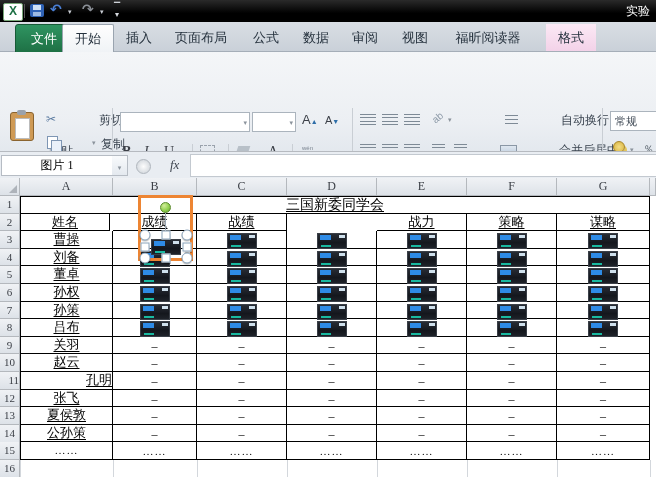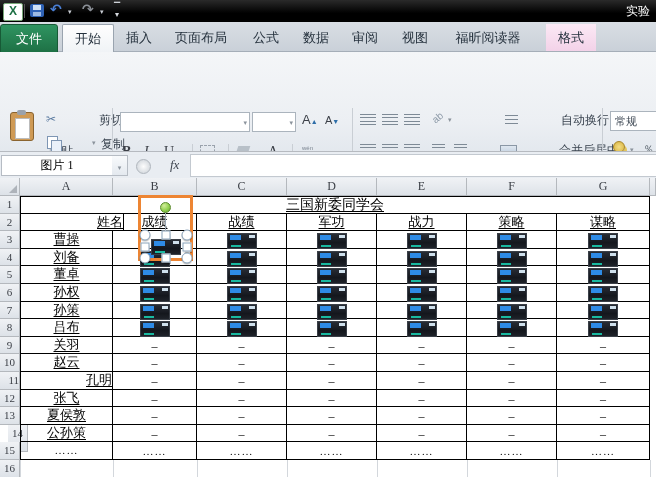--- a/index.html
+++ b/index.html
@@ -109,21 +109,21 @@
   <div class="abs undo-ic">↶</div>
   <div class="abs qat-caret" style="left:68px;">▾</div>
   <div class="abs redo-ic">↷</div>
   <div class="abs qat-caret" style="left:100px;">▾</div>
   <div class="abs qat-cust">▔<br>▾</div>
   <div id="win-title" class="abs">实验</div>
 </div>
 
 <div id="tabrow" class="abs"></div>
 <div id="tabrow-border" class="abs"></div>
-<div class="abs tab tab-file" style="left:0;width:56px;">文件</div>
+<div class="abs tab tab-file" style="left:15px;width:56px;">文件</div>
 <div class="abs tab tab-sel" style="left:62px;width:50px;">开始</div>
 <div class="abs tab" style="left:116px;width:46px;">插入</div>
 <div class="abs tab" style="left:164px;width:74px;">页面布局</div>
 <div class="abs tab" style="left:242px;width:48px;">公式</div>
 <div class="abs tab" style="left:292px;width:48px;">数据</div>
 <div class="abs tab" style="left:342px;width:46px;">审阅</div>
 <div class="abs tab" style="left:392px;width:46px;">视图</div>
 <div class="abs tab" style="left:440px;width:96px;">福昕阅读器</div>
 <div class="abs tab tab-ctx" style="left:546px;width:50px;">格式</div>
 
@@ -232,28 +232,27 @@
     <div class="abs rowhdr" style="left: 0px; top: 70.8px; width: 20px; height: 17.6px; line-height: 17.6px;">4</div>
     <div class="abs rowhdr" style="left: 0px; top: 88.4px; width: 20px; height: 17.6px; line-height: 17.6px;">5</div>
     <div class="abs rowhdr" style="left: 0px; top: 106px; width: 20px; height: 17.6px; line-height: 17.6px;">6</div>
     <div class="abs rowhdr" style="left: 0px; top: 123.6px; width: 20px; height: 17.6px; line-height: 17.6px;">7</div>
     <div class="abs rowhdr" style="left: 0px; top: 141.2px; width: 20px; height: 17.6px; line-height: 17.6px;">8</div>
     <div class="abs rowhdr" style="left: 0px; top: 158.8px; width: 20px; height: 17.6px; line-height: 17.6px;">9</div>
     <div class="abs rowhdr" style="left: 0px; top: 176.4px; width: 20px; height: 17.6px; line-height: 17.6px;">10</div>
     <div class="abs rowhdr" style="left: 0px; top: 194px; width: 20px; height: 17.6px; line-height: 17.6px; text-align: right;">11</div>
     <div class="abs rowhdr" style="left: 0px; top: 211.6px; width: 20px; height: 17.6px; line-height: 17.6px;">12</div>
     <div class="abs rowhdr" style="left: 0px; top: 229.2px; width: 20px; height: 17.6px; line-height: 17.6px;">13</div>
-    <div class="abs rowhdr" style="left: 8px; top: 246.8px; width: 20px; height: 27px; line-height: 17.6px;">14</div>
+    <div class="abs rowhdr" style="left: 0px; top: 246.8px; width: 20px; height: 27px; line-height: 17.6px;">14</div>
     <div class="abs rowhdr" style="left: 0px; top: 264.4px; width: 20px; height: 17.6px; line-height: 17.6px;">15</div>
     <div class="abs rowhdr" style="left: 0px; top: 282px; width: 20px; height: 17.6px; line-height: 17.6px;">16</div>
     <div class="abs tcell" id="title-cell" style="left: 20px; top: 18px; width: 630px; height: 17.6px; line-height: 16.6px;"><span class="uline">三国新委同学会</span></div>
-    <div class="abs tcell hdr-cell first" style="left: 20px; top: 35.6px; width: 104px; height: 17.6px; line-height: 16.6px; text-align: right;"><span class="uline">姓名</span></div>
+    <div class="abs tcell hdr-cell first" style="left: 20px; top: 35.6px; width: 90px; height: 17.6px; line-height: 16.6px;"><span class="uline">姓名</span></div>
     <div class="abs tcell hdr-cell" style="left: 113px; top: 35.6px; width: 84px; height: 17.6px; line-height: 16.6px;"><span class="uline">成绩</span></div>
     <div class="abs tcell hdr-cell" style="left: 197px; top: 35.6px; width: 90px; height: 17.6px; line-height: 16.6px;"><span class="uline">战绩</span></div>
-    <div class="abs tcell hdr-cell" style="left: 287px; top: 35.6px; width: 90px; height: 17.6px; line-height: 16.6px;"><span class="uline">军功</span></div>
     <div class="abs tcell hdr-cell" style="left: 377px; top: 35.6px; width: 90px; height: 17.6px; line-height: 16.6px;"><span class="uline">战力</span></div>
     <div class="abs tcell hdr-cell" style="left: 467px; top: 35.6px; width: 90px; height: 17.6px; line-height: 16.6px;"><span class="uline">策略</span></div>
     <div class="abs tcell hdr-cell" style="left: 557px; top: 35.6px; width: 93px; height: 17.6px; line-height: 16.6px;"><span class="uline">谋略</span></div>
     <div class="abs tcell name-cell first" style="left: 20px; top: 53.2px; width: 93px; height: 17.6px; line-height: 16.6px;"><span class="uline">曹操</span></div>
     <div class="abs tcell" style="left: 113px; top: 53.2px; width: 84px; height: 17.6px; line-height: 16.6px;"></div>
     <div class="abs tcell" style="left: 197px; top: 53.2px; width: 90px; height: 17.6px; line-height: 16.6px;">
       <div class="thumb" style="margin: 2px auto 0px; position: relative; z-index: 2;"></div>
     </div>
     <div class="abs tcell" style="left: 287px; top: 53.2px; width: 90px; height: 17.6px; line-height: 16.6px;">
       <div class="thumb" style="margin: 2px auto 0px; position: relative; z-index: 2;"></div>

